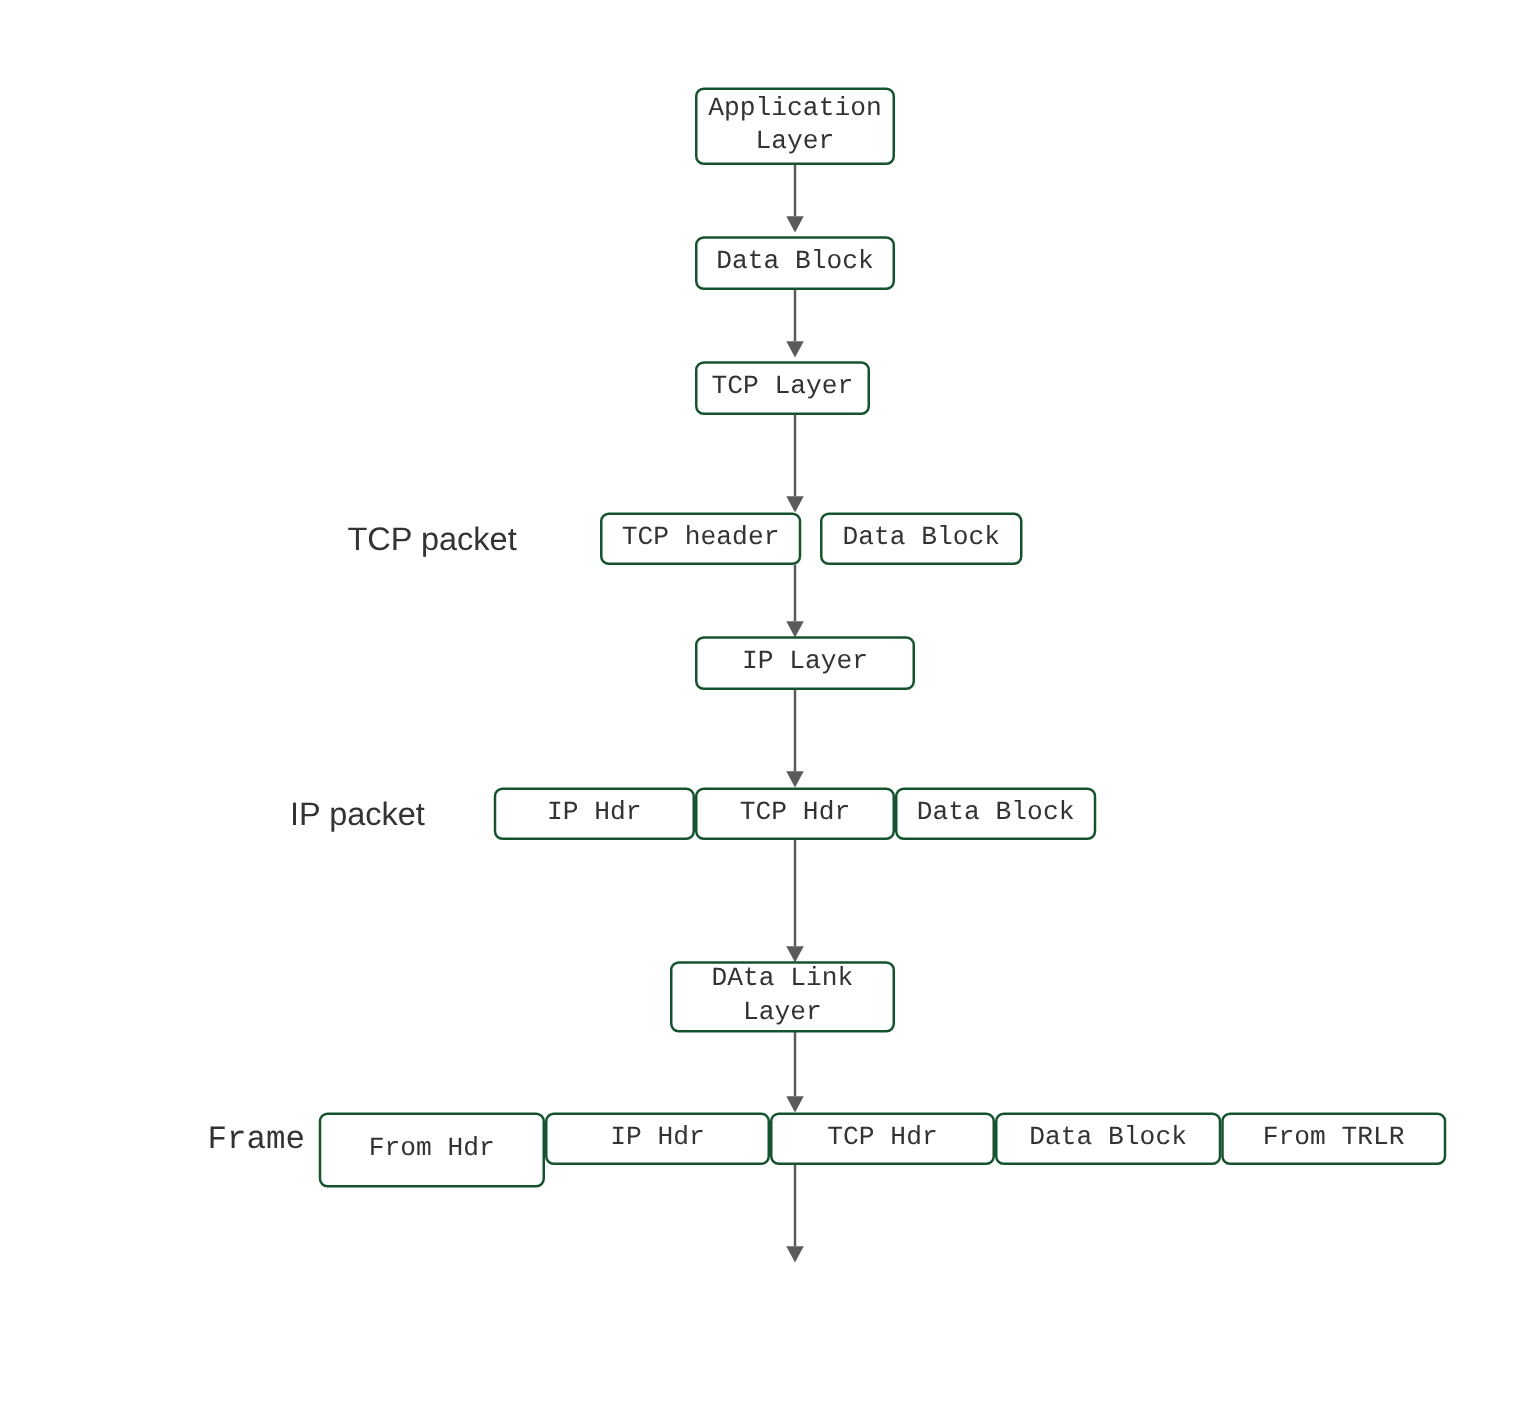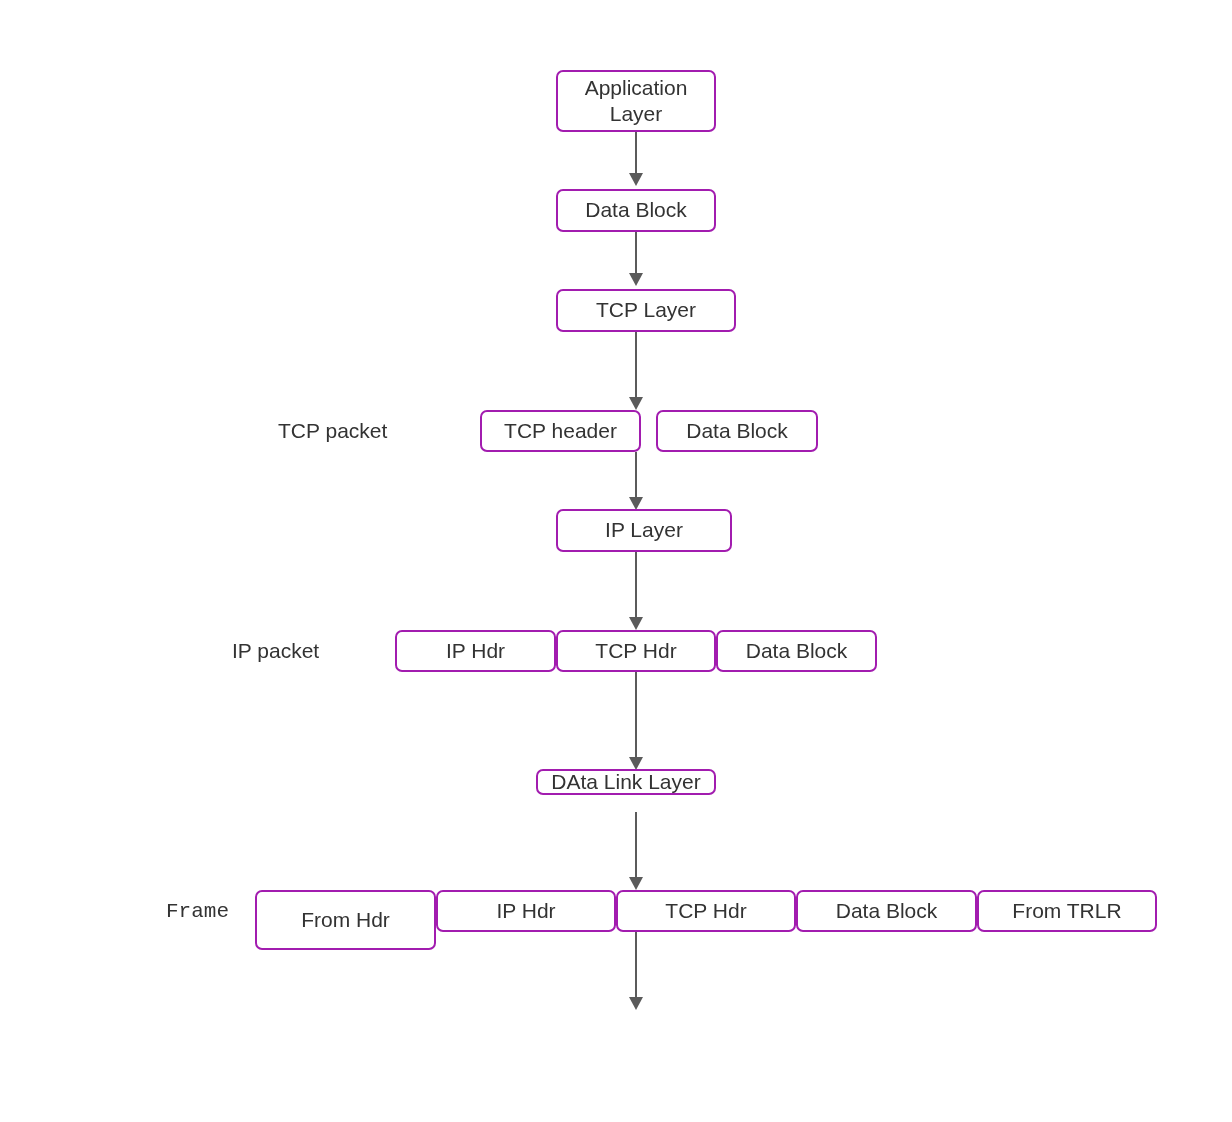--- a/index.html
+++ b/index.html
@@ -19,37 +19,38 @@
     position: absolute;
     left: 0;
     top: 0;
     width: 1232px;
     height: 1122px;
   }
   
   .node {
     position: absolute;
     box-sizing: border-box;
-    border: 2px solid #a21caf;
+    border: 2px solid #14532d;
     border-radius: 7px;
     background: #ffffff;
     color: #333333;
     display: flex;
     align-items: center;
     justify-content: center;
     text-align: center;
     font-size: 21px;
     line-height: 1.25;
     white-space: pre-line;
     z-index: 2;
+    font-family: Liberation Mono, monospace;
   }
   
   .side-label {
     position: absolute;
-    font-size: 21px;
+    font-size: 26px;
     color: #333333;
     white-space: nowrap;
     display: flex;
     align-items: center;
     z-index: 2;
   }
   
   .arrow {
     position: absolute;
     z-index: 1;
@@ -87,21 +88,21 @@
     <div class="head"></div>
   </div>
 
   <div class="node" style="left:556px; top:189px; width:160px; height:43px;">Data Block</div>
 
   <div class="arrow" style="left:629px; top:232px; width:14px; height:54px;">
     <div class="shaft" style="height:41px;"></div>
     <div class="head"></div>
   </div>
 
-  <div class="node" style="left:556px; top:289px; width:180px; height:43px;">TCP Layer</div>
+  <div class="node" style="left:556px; top:289px; width:140px; height:43px;">TCP Layer</div>
 
   <div class="arrow" style="left:629px; top:332px; width:14px; height:78px;">
     <div class="shaft" style="height:65px;"></div>
     <div class="head"></div>
   </div>
 
   <div class="side-label" style="left:278px; top:411px; height:40px;">TCP packet</div>
 
   <div class="node" style="left:480px; top:410px; width:161px; height:42px;">TCP header</div>
   <div class="node" style="left:656px; top:410px; width:162px; height:42px;">Data Block</div>
@@ -122,21 +123,21 @@
 
   <div class="node" style="left:395px; top:630px; width:161px; height:42px;">IP Hdr</div>
   <div class="node" style="left:556px; top:630px; width:160px; height:42px;">TCP Hdr</div>
   <div class="node" style="left:716px; top:630px; width:161px; height:42px;">Data Block</div>
 
   <div class="arrow" style="left:629px; top:672px; width:14px; height:98px;">
     <div class="shaft" style="height:85px;"></div>
     <div class="head"></div>
   </div>
 
-  <div class="node" style="left:536px; top:769px; width:180px; height:26px;">DAta Link Layer</div>
+  <div class="node" style="left:536px; top:769px; width:180px; height:57px;">DAta Link Layer</div>
 
   <div class="arrow" style="left:629px; top:812px; width:14px; height:78px;">
     <div class="shaft" style="height:65px;"></div>
     <div class="head"></div>
   </div>
 
   <div class="side-label" style="left:166px; top:891px; height:40px;font-family:Liberation Mono, monospace;">Frame</div>
 
   <div class="node" style="left:255px; top:890px; width:181px; height:60px;">From Hdr</div>
   <div class="node" style="left:436px; top:890px; width:180px; height:42px;">IP Hdr</div>

